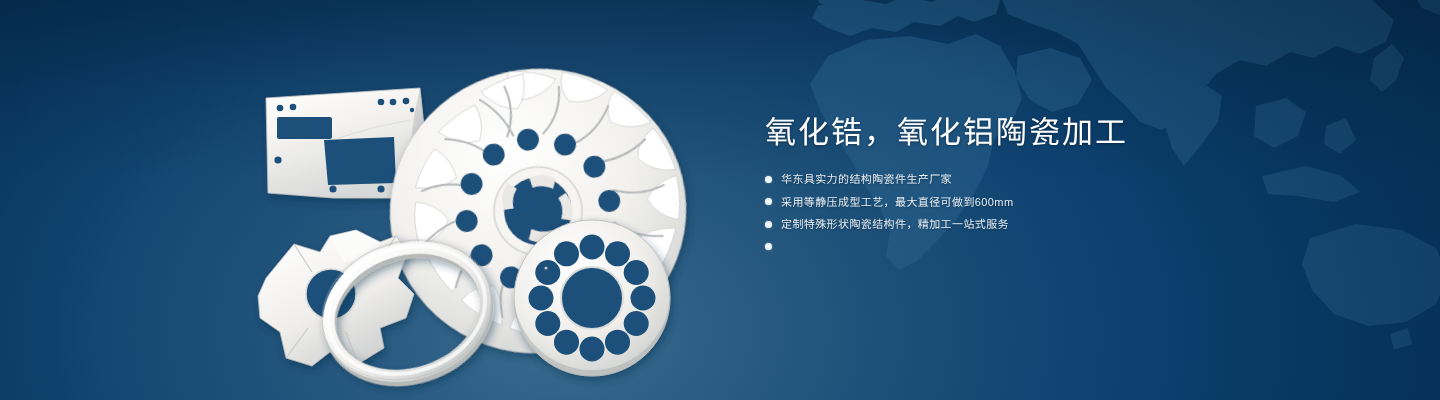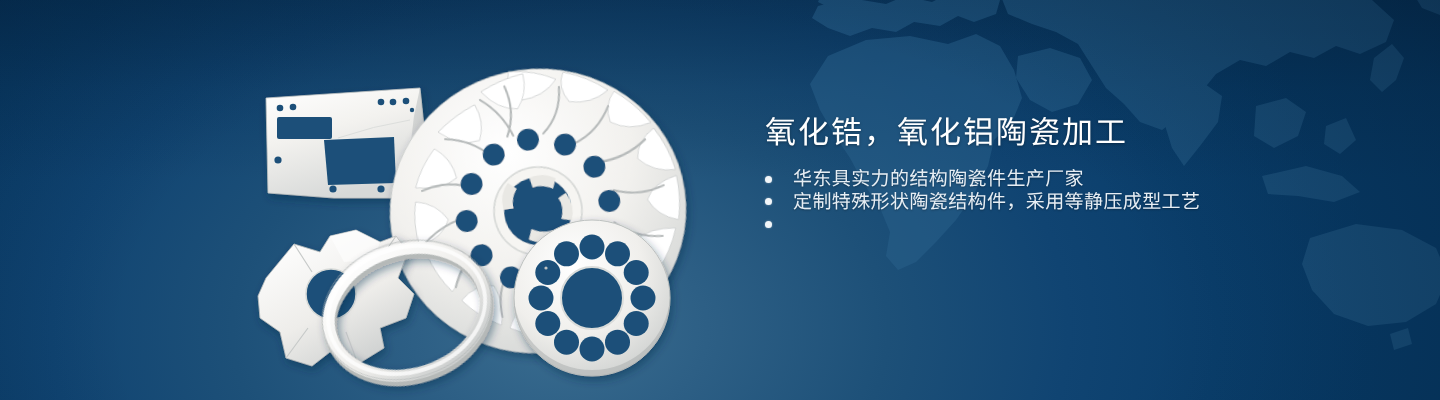--- a/index.html
+++ b/index.html
@@ -102,26 +102,25 @@
     flex: 0 0 auto;
     width: 7px;
     height: 7px;
     border-radius: 50%;
     background: #f2f6f9;
     margin-right: 9px;
     box-shadow: 0 0 2px rgba(255,255,255,0.5);
   }
   .bullet-text {
     color: #e7eef4;
-    font-size: 19px;
+    font-size: 11px;
     line-height: 20px;
     letter-spacing: 0.4px;
     white-space: nowrap;
     text-shadow: 0 1px 2px rgba(0,0,0,0.3);
-    margin-left: 12px;
   }
 </style>
 </head>
 <body>
 
 <div id="banner">
 
   <div class="bg-base"></div>
   <div class="bg-topdark"></div>
 
@@ -330,21 +329,25 @@
 
   <div class="text-col">
     <h1 class="headline">氧化锆，氧化铝陶瓷加工</h1>
     <ul class="bullets">
       <li class="bullet">
         <span class="dot"></span>
         <span class="bullet-text">华东具实力的结构陶瓷件生产厂家</span>
       </li>
       <li class="bullet">
         <span class="dot"></span>
-        <span class="bullet-text">定制特殊形状陶瓷结构件，采用等静压成型工艺</span>
+        <span class="bullet-text">采用等静压成型工艺，最大直径可做到600mm</span>
+      </li>
+      <li class="bullet">
+        <span class="dot"></span>
+        <span class="bullet-text">定制特殊形状陶瓷结构件，精加工一站式服务</span>
       </li>
       <li class="bullet">
         <span class="dot"></span>
       </li>
     </ul>
   </div>
 
 </div>
 
 </body></html>

